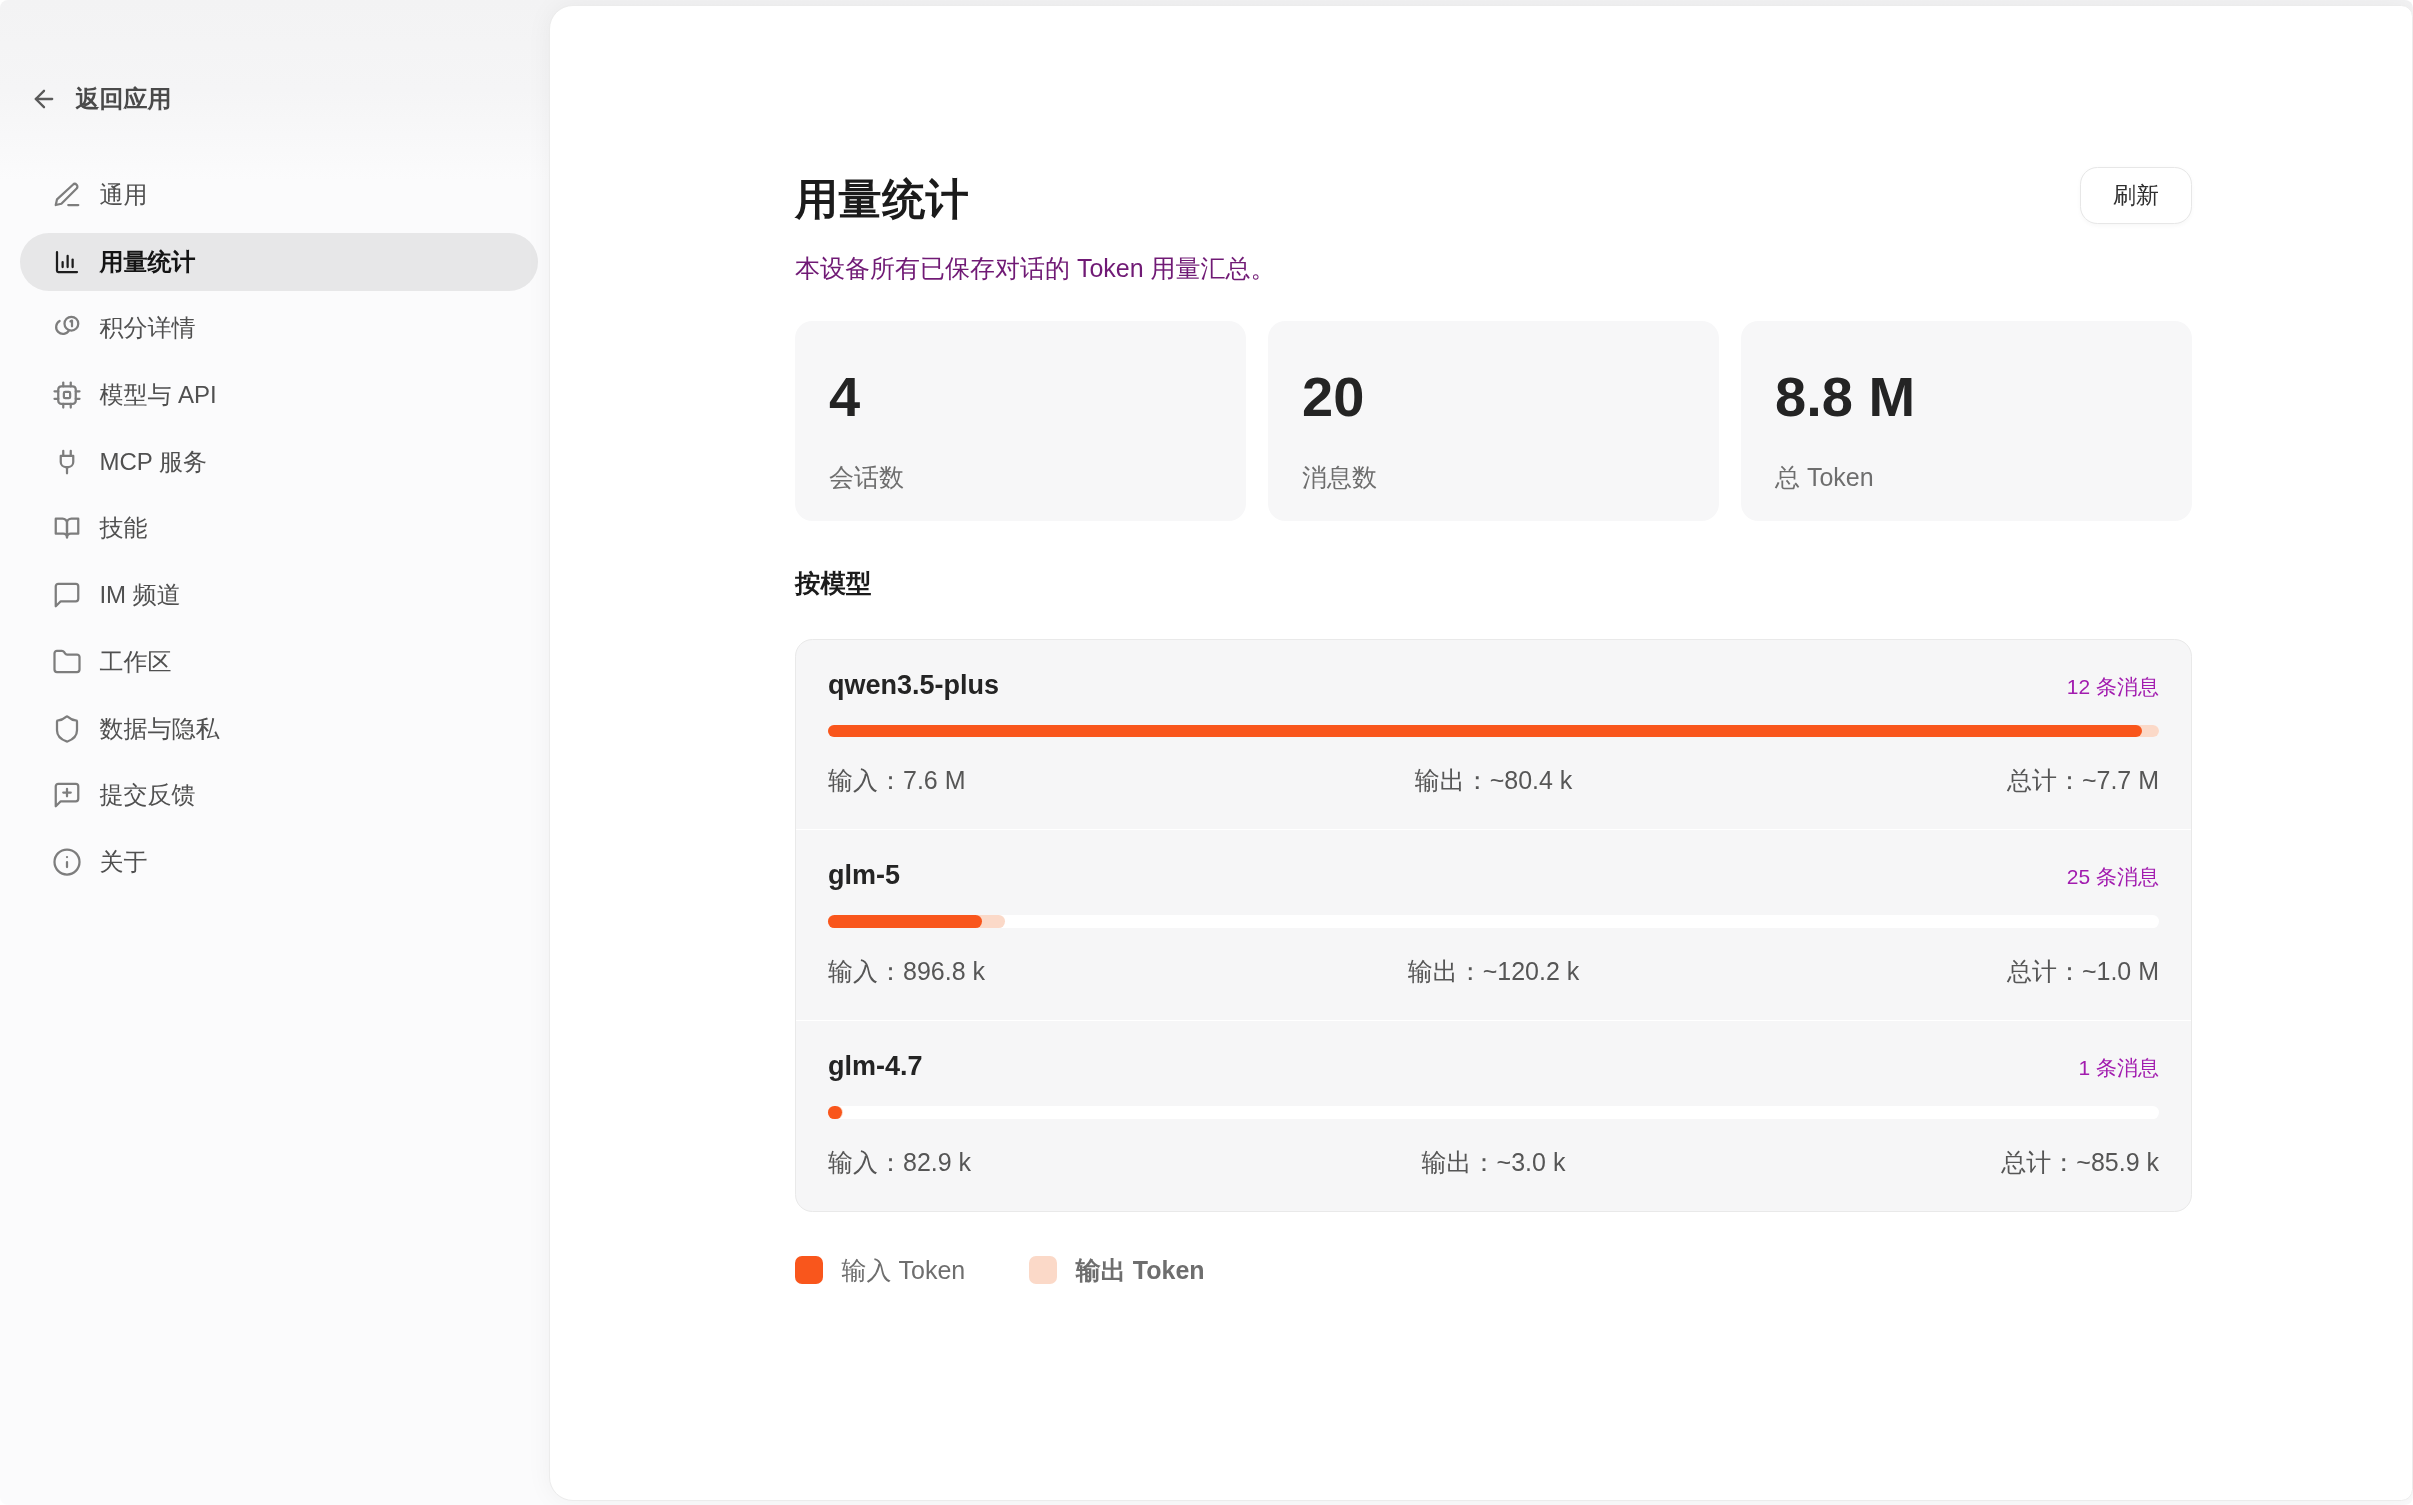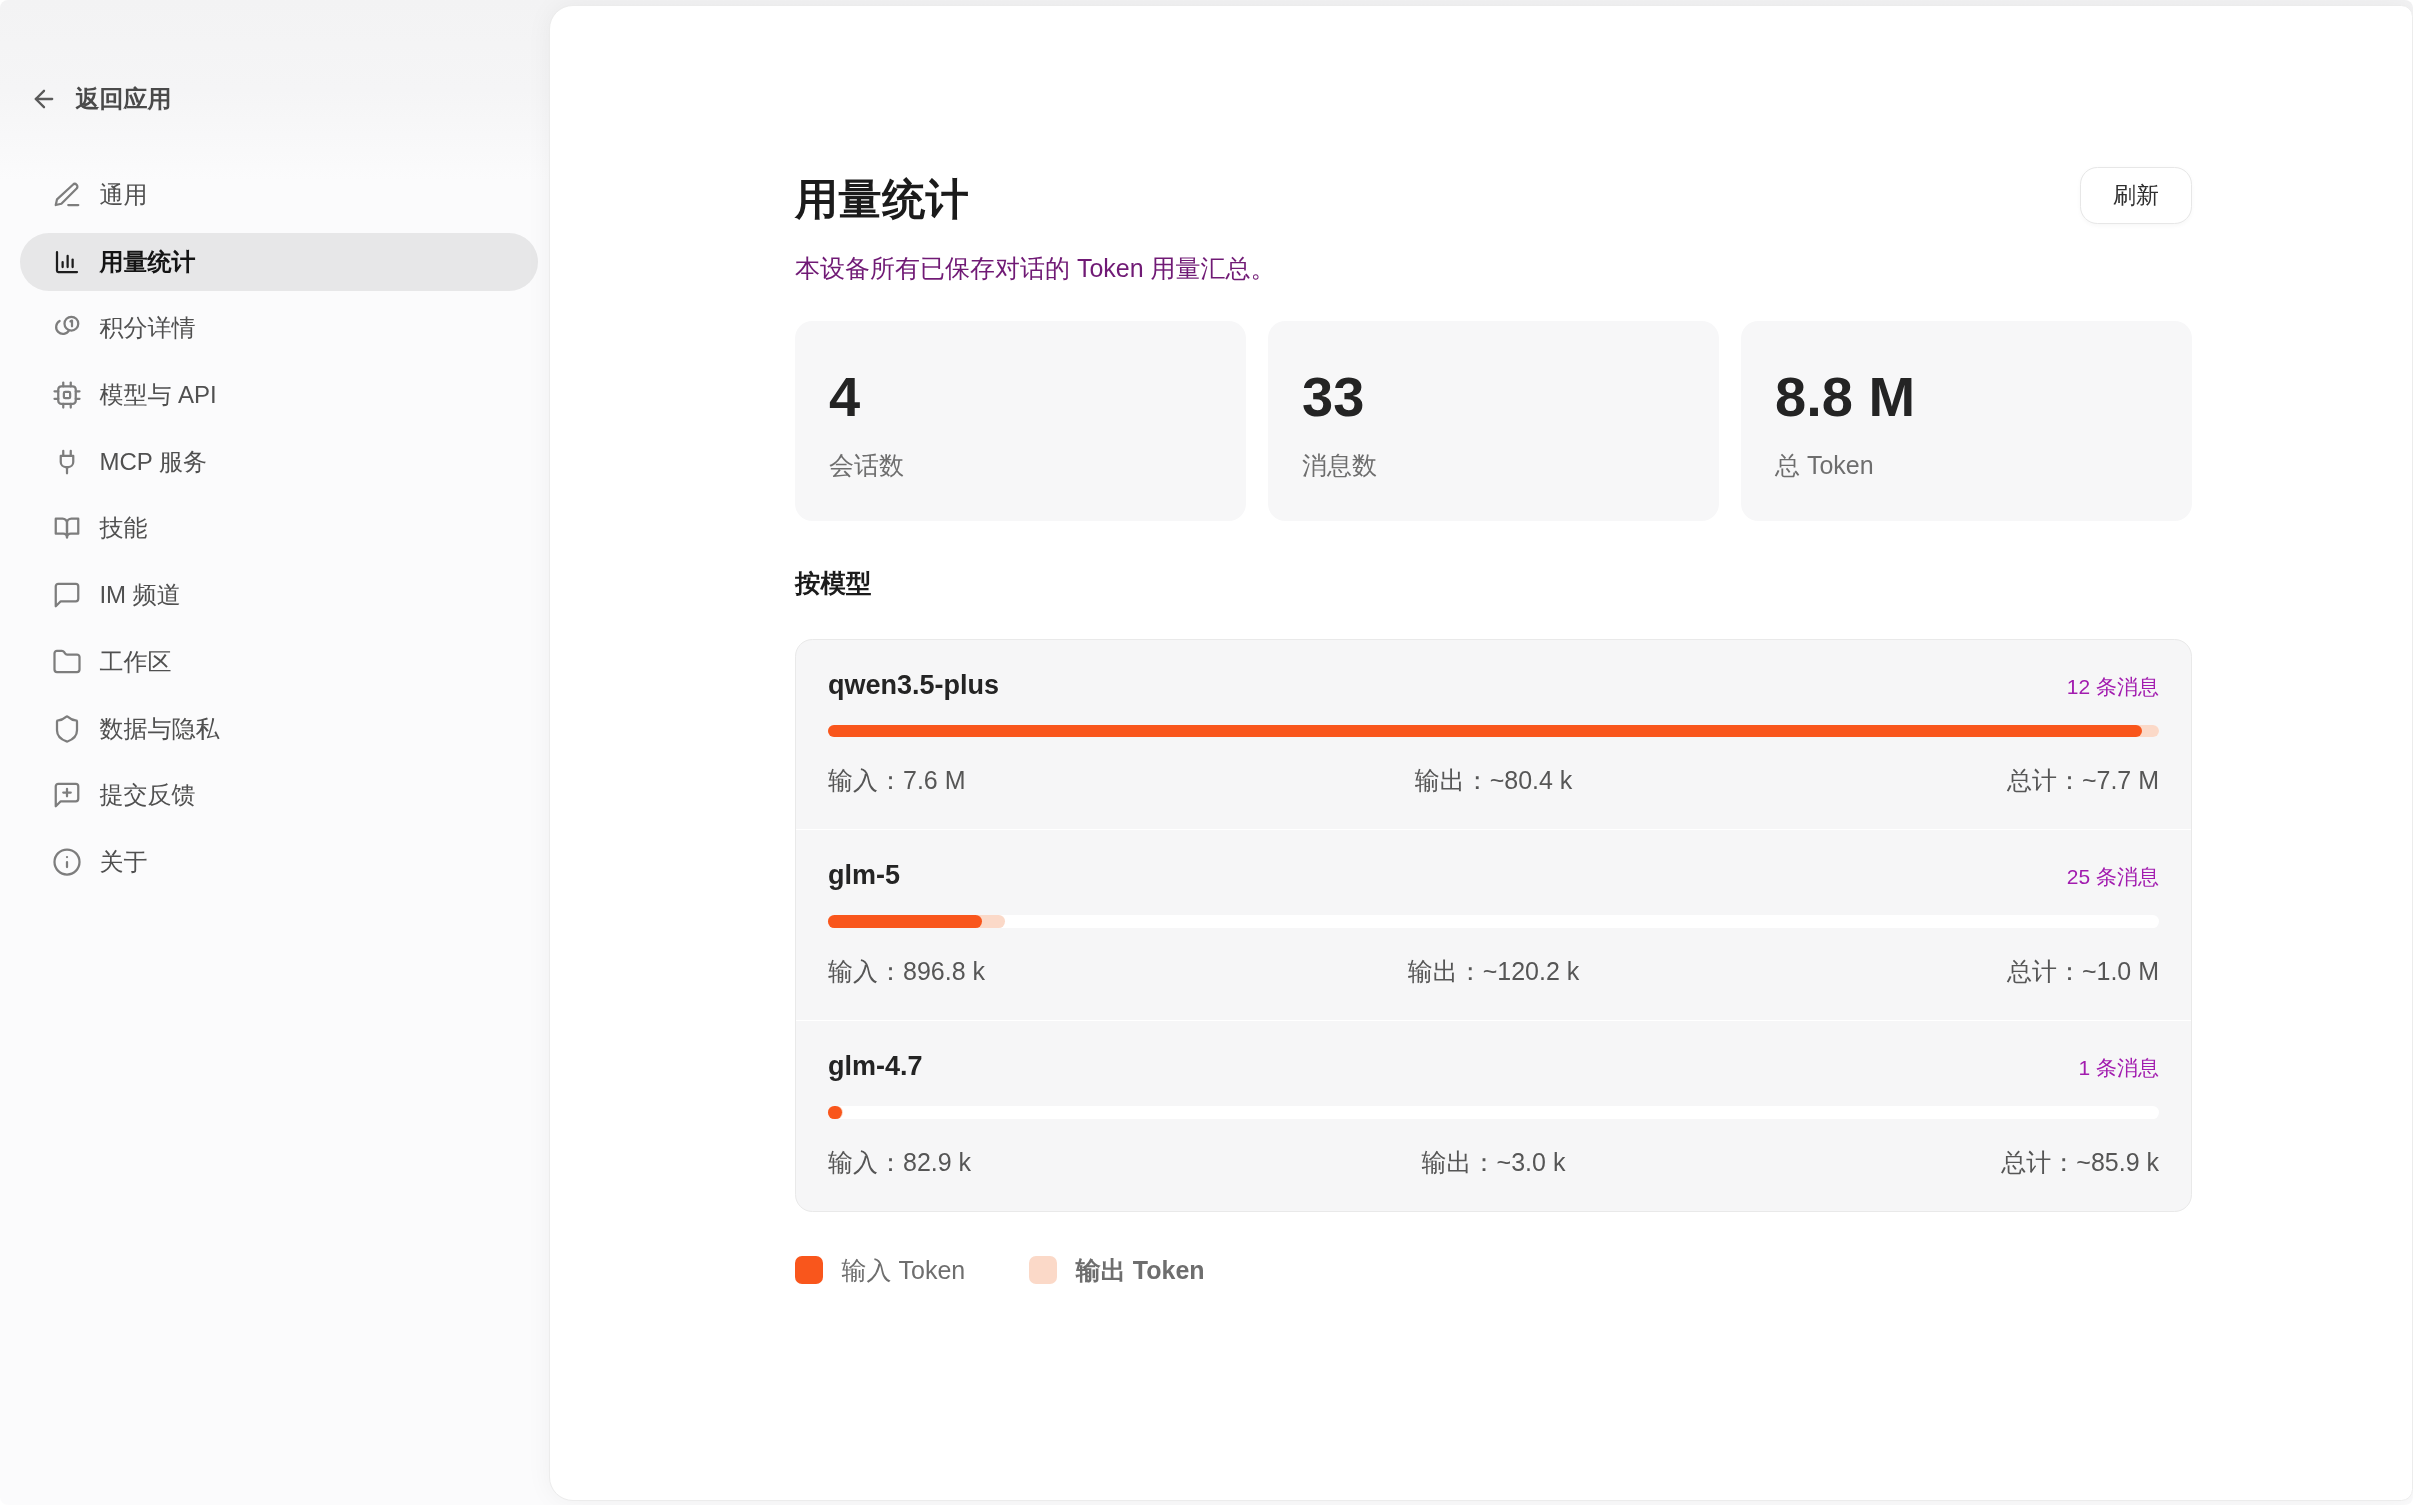--- a/index.html
+++ b/index.html
@@ -79,21 +79,21 @@
     margin-top: 36px;
     display: grid; grid-template-columns: repeat(3, 1fr); gap: 22px;
   }
   .card {
     height: 200px;
     background: #f7f7f8;
     border-radius: 17.4px;
     padding: 48px 34px;
   }
   .card-value { font-size: 56px; font-weight: 700; color: #242424; line-height: 1; }
-  .card-label { margin-top: 24px; font-size: 25px; color: #6e6e6e; }
+  .card-label { margin-top: 36px; font-size: 25px; color: #6e6e6e; }
 
   .section-heading { margin-top: 45px; font-size: 25.5px; font-weight: 700; color: #1b1b1b; }
 
   .model-panel {
     margin-top: 38px;
     border: 1.2px solid #e9e9e9;
     border-radius: 17.4px;
     overflow: hidden;
     background: #f6f6f7;
   }
@@ -236,21 +236,21 @@
       <h1 class="page-title">用量统计</h1>
       <button class="refresh-btn">刷新</button>
       <p class="subtitle">本设备所有已保存对话的 Token 用量汇总。</p>
 
       <div class="cards">
         <div class="card">
           <div class="card-value">4</div>
           <div class="card-label">会话数</div>
         </div>
         <div class="card">
-          <div class="card-value">33</div>
+          <div class="card-value">20</div>
           <div class="card-label">消息数</div>
         </div>
         <div class="card">
           <div class="card-value">8.8 M</div>
           <div class="card-label">总 Token</div>
         </div>
       </div>
 
       <h2 class="section-heading">按模型</h2>
 

